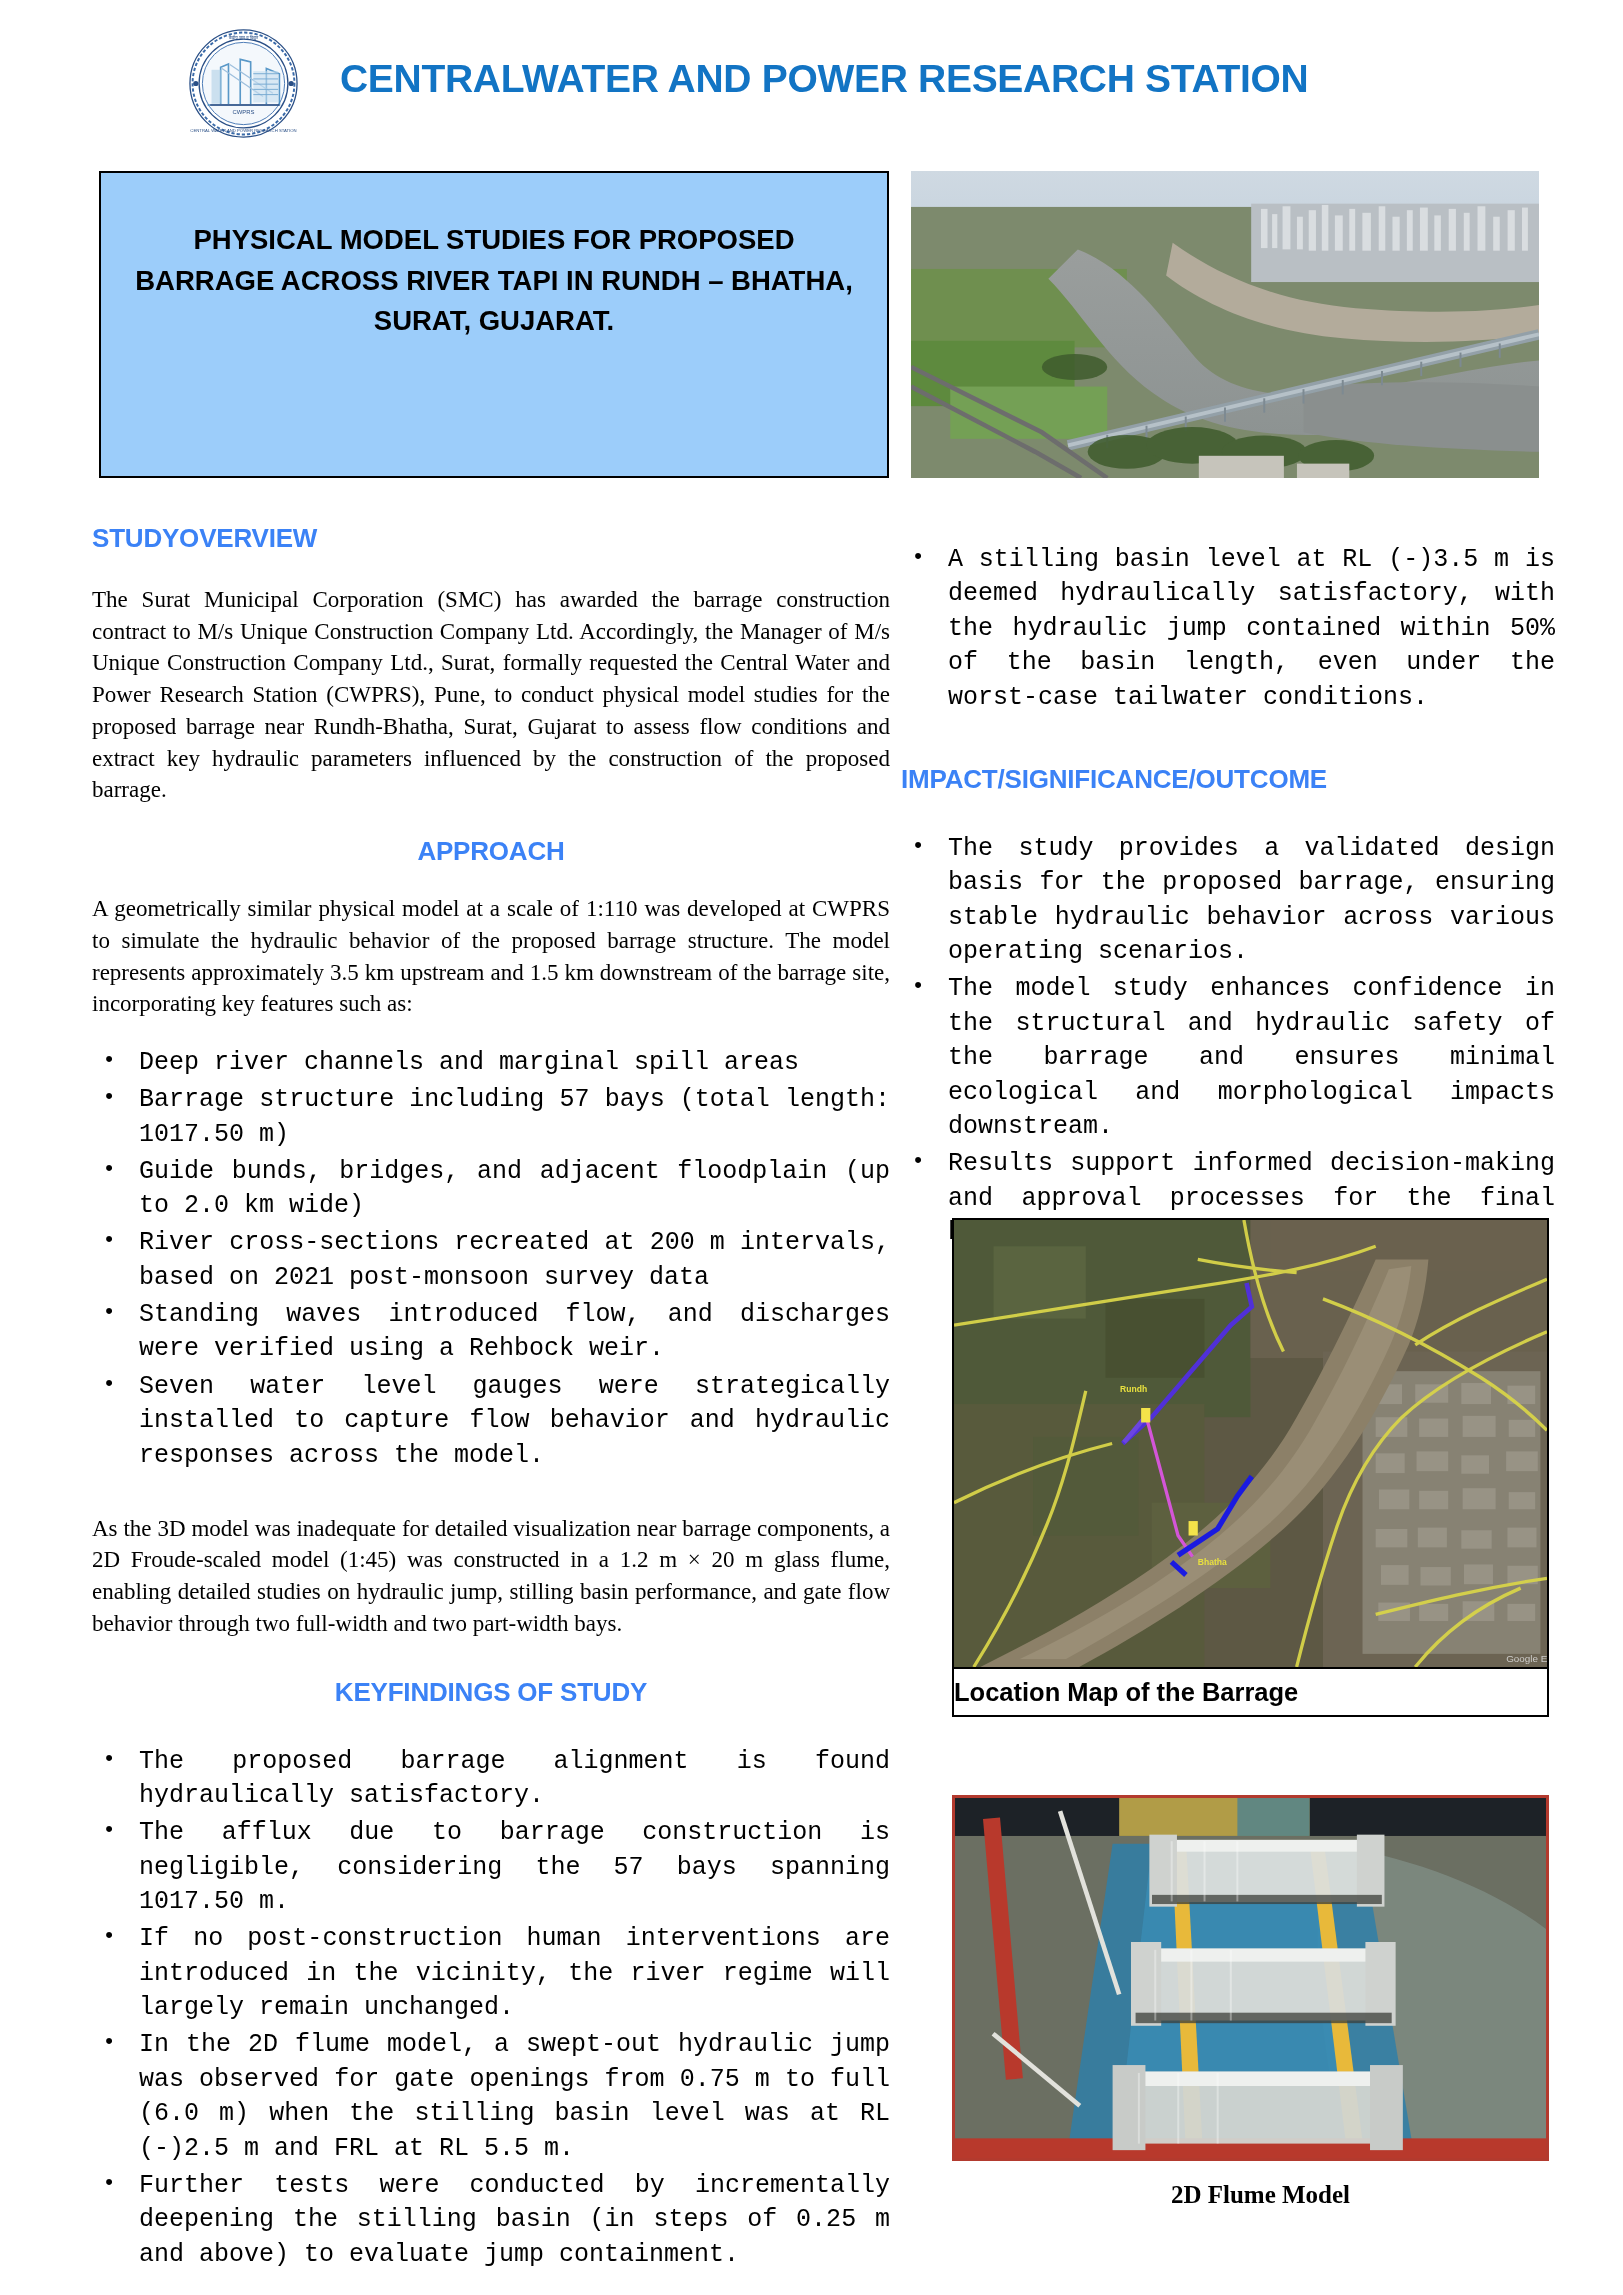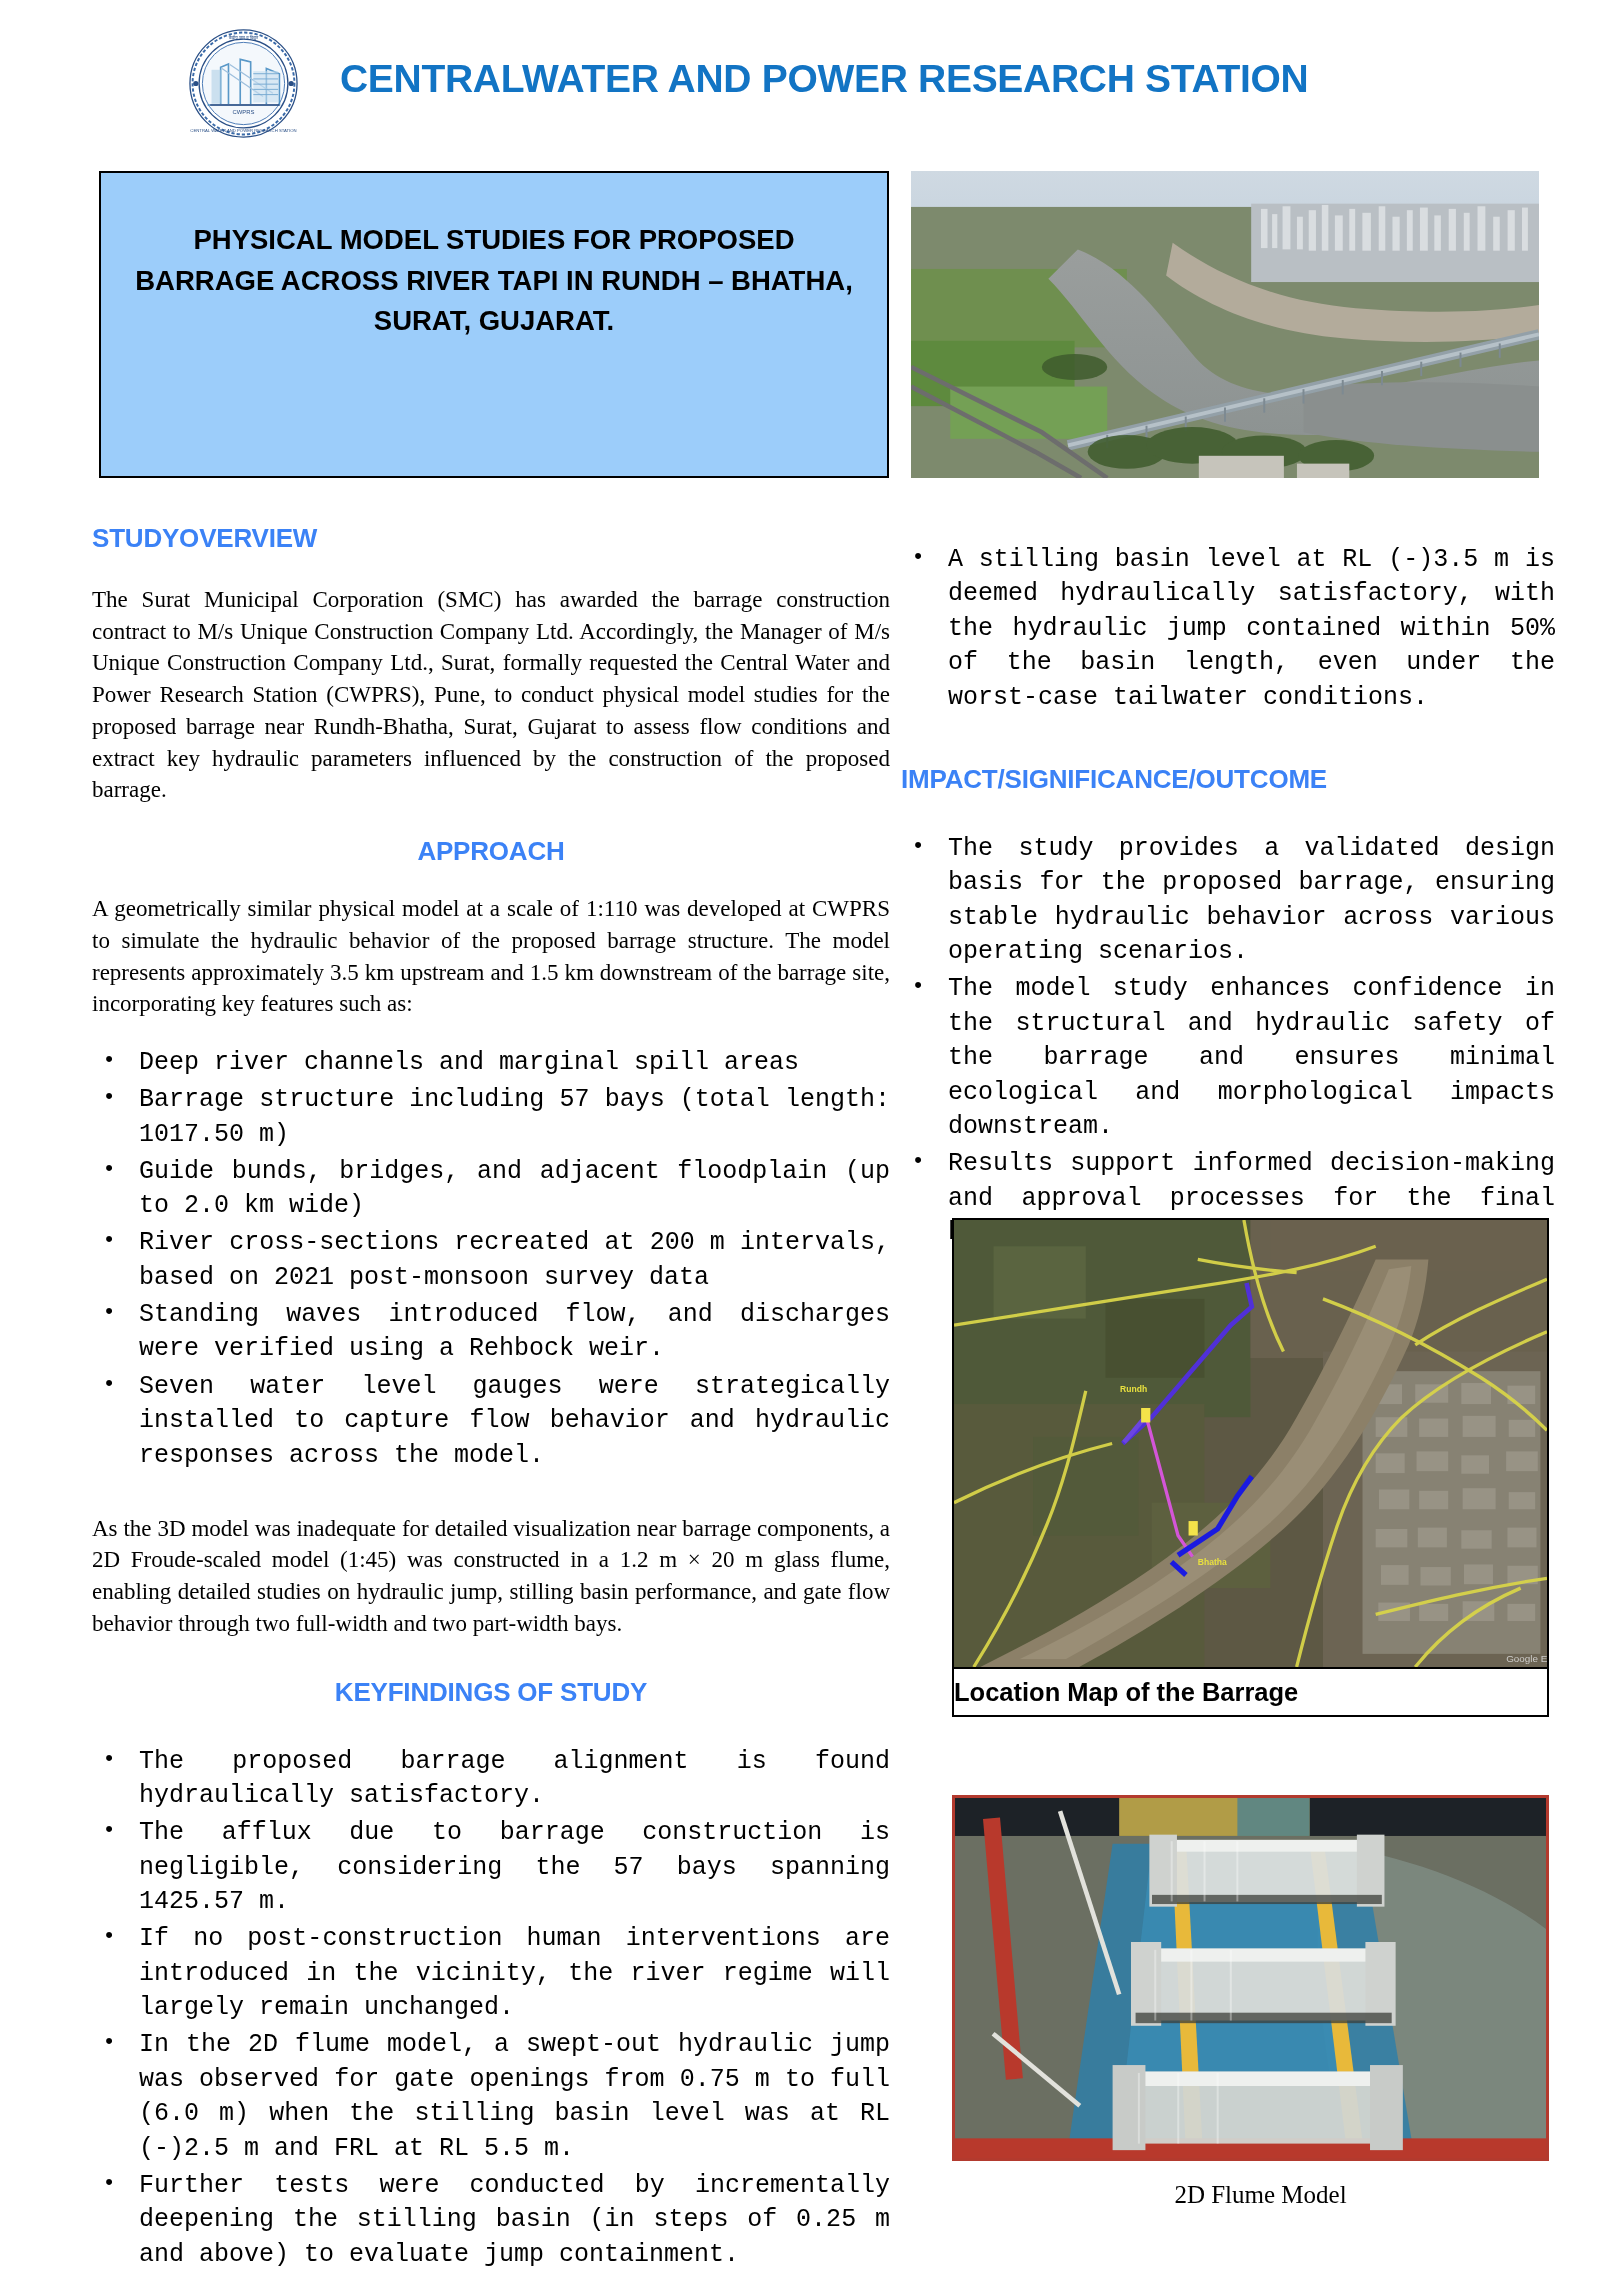--- a/index.html
+++ b/index.html
@@ -175,21 +175,21 @@
     overflow: hidden;
     background: #3a3a38;
   }
   #fig-flume .caption-box {
     width: 597px;
     text-align: center;
     padding-top: 19.6px;
   }
   #fig-flume .caption-box span {
     font-family: "Liberation Serif", serif;
-    font-weight: normal;
+    font-weight: bold;
     font-size: 25px;
     color: #000000;
     margin-left: 20px;
   }
 </style>
 </head>
 <body>
 
 <div id="header">
 
@@ -345,21 +345,21 @@
   <p class="body-text">As the 3D model was inadequate for detailed visualization near barrage components, a 2D Froude-scaled model (1:45) was constructed in a 1.2 m × 20 m glass flume, enabling detailed studies on hydraulic jump, stilling basin performance, and gate flow behavior through two full-width and two part-width bays.</p>
 
   <div class="sp-56"></div>
 
   <h2 class="section-head head-indent">KEYFINDINGS OF STUDY</h2>
 
   <div class="sp-56"></div>
 
   <ul class="bullets">
     <li>The proposed barrage alignment is found hydraulically satisfactory.</li>
-    <li>The afflux due to barrage construction is negligible, considering the 57 bays spanning 1425.57 m.</li>
+    <li>The afflux due to barrage construction is negligible, considering the 57 bays spanning 1017.50 m.</li>
     <li>If no post-construction human interventions are introduced in the vicinity, the river regime will largely remain unchanged.</li>
     <li>In the 2D flume model, a swept-out hydraulic jump was observed for gate openings from 0.75 m to full (6.0 m) when the stilling basin level was at RL (-)2.5 m and FRL at RL 5.5 m.</li>
     <li>Further tests were conducted by incrementally deepening the stilling basin (in steps of 0.25 m and above) to evaluate jump containment.</li>
   </ul>
 </div>
 
 <div id="col-right">
 
   <div class="sp-30"></div>
 

